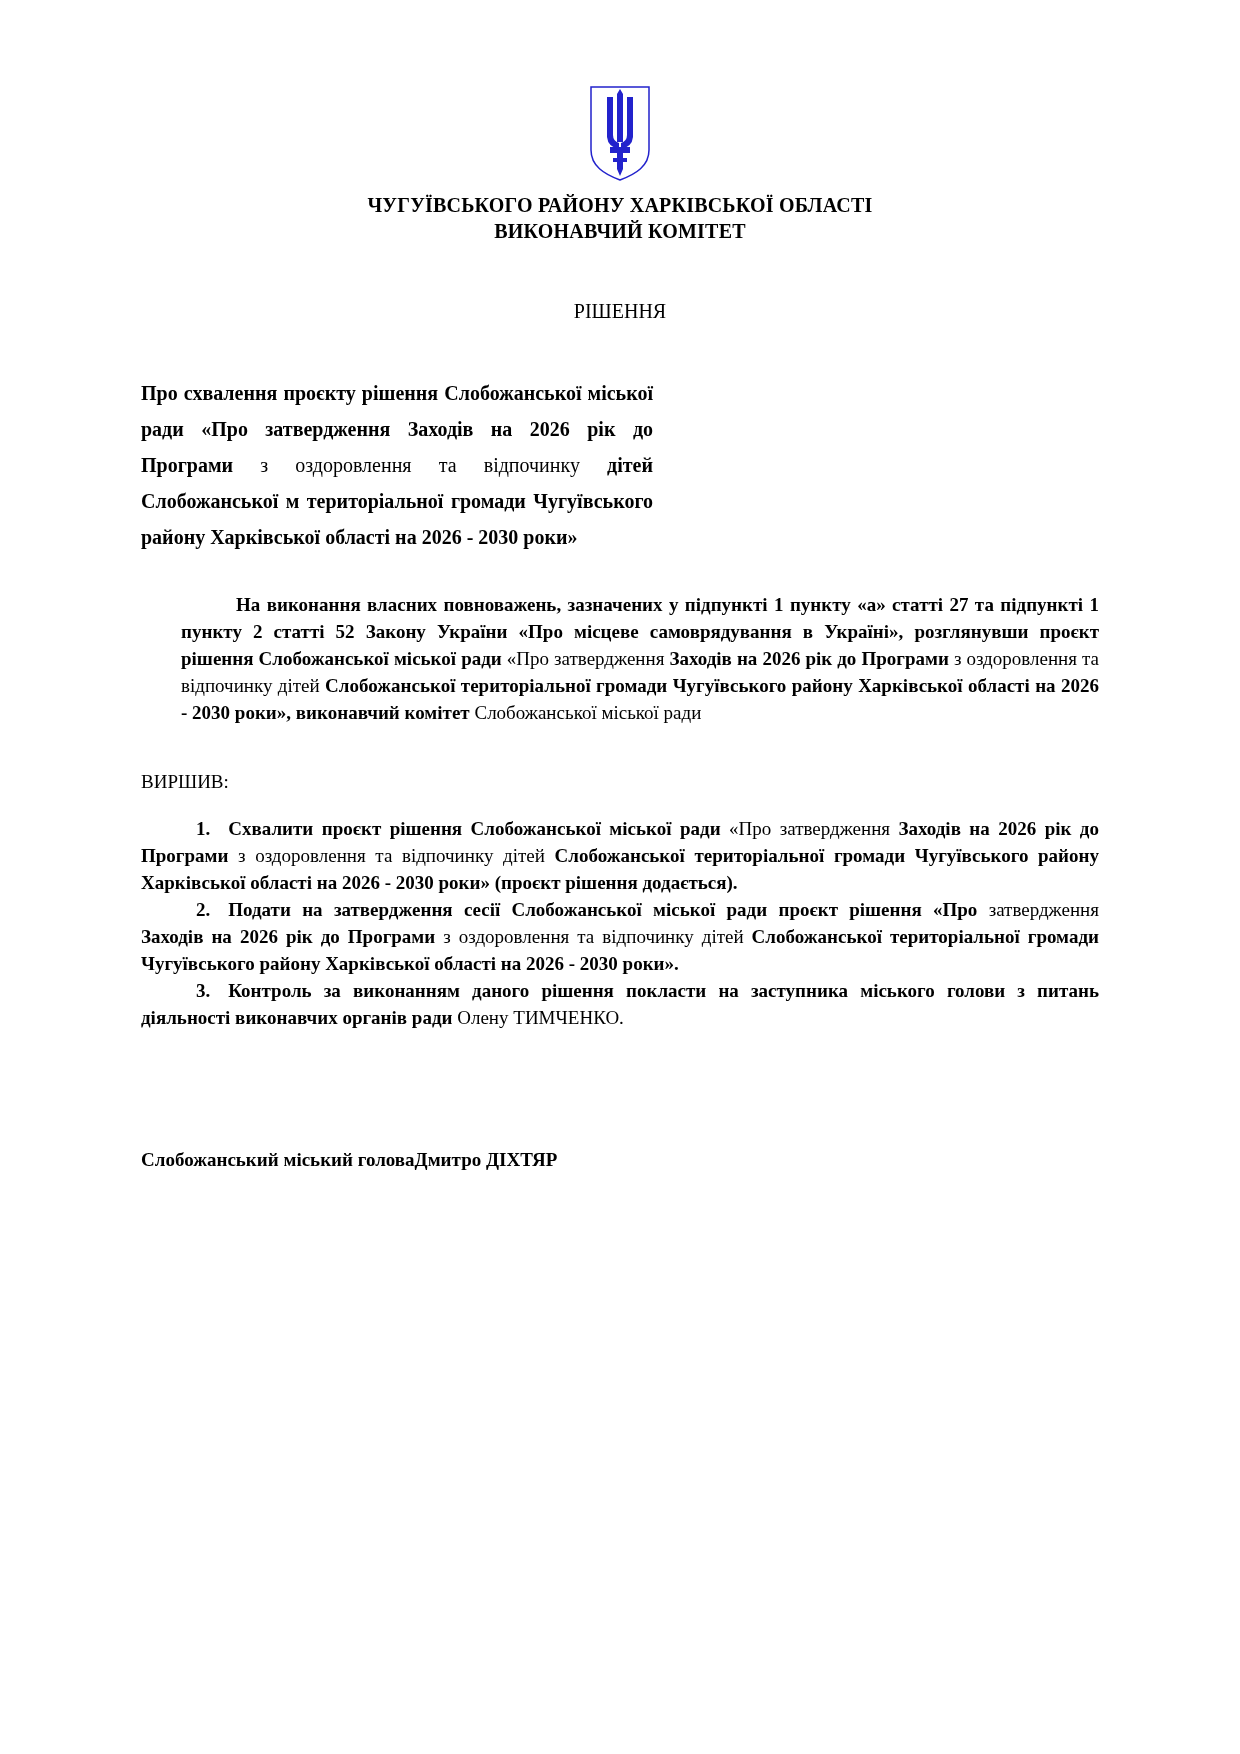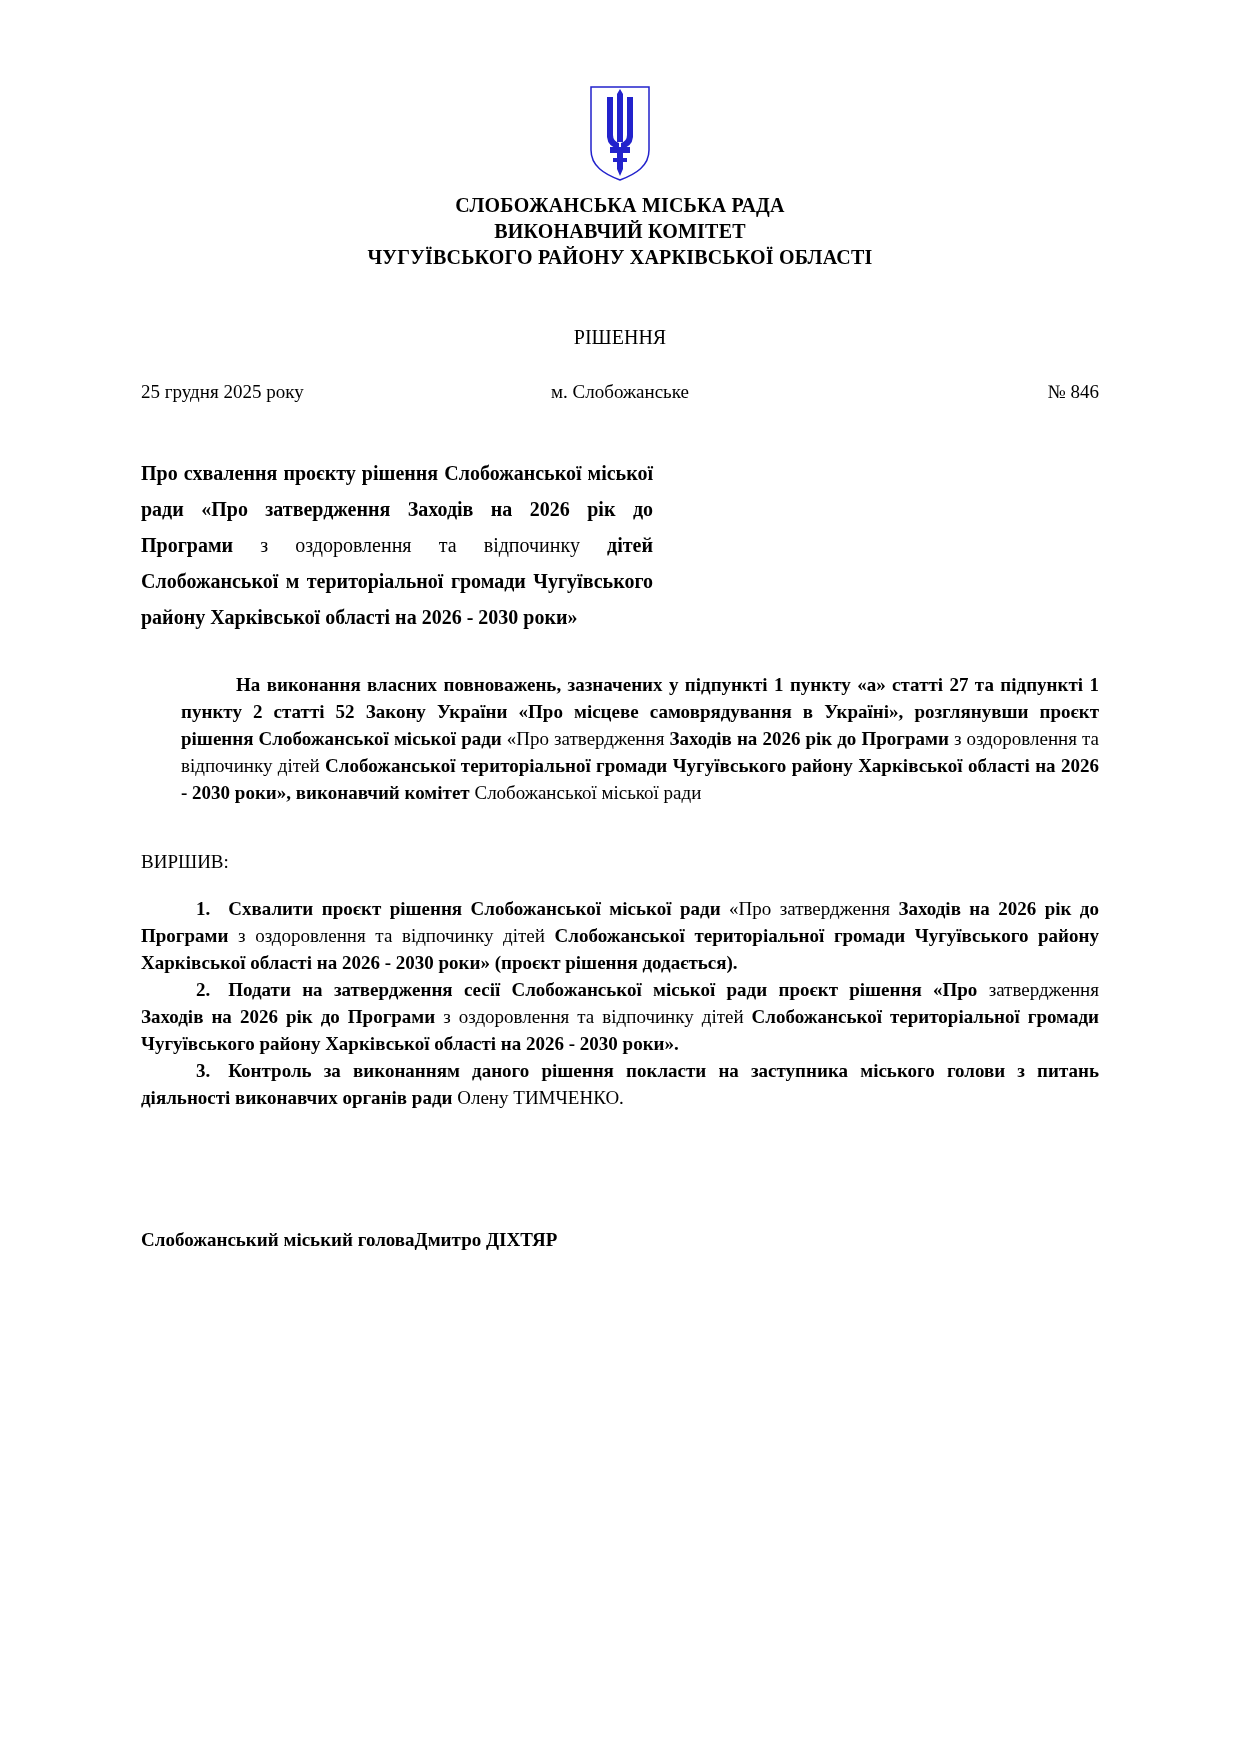--- a/index.html
+++ b/index.html
@@ -60,32 +60,26 @@
       <g fill="#2222cc">
         <path d="M29,8 L32,3 L35,8 L35,56 L29,56 Z"></path>
         <path d="M19,11 L25,11 L25,49 Q25,55 31,57 L31,63 Q20,61 19,51 Z"></path>
         <path d="M45,11 L39,11 L39,49 Q39,55 33,57 L33,63 Q44,61 45,51 Z"></path>
         <path d="M22,61 L42,61 L42,67 L35,67 L35,72 L39,72 L39,76 L35,76 L35,83 L32,90 L29,83 L29,76 L25,76 L25,72 L29,72 L29,67 L22,67 Z"></path>
       </g>
     </svg>
   </div>
 
   <div class="org-header center">
-    <div>СЛОБОЖАНСЬКА МІСЬКА РАДА</div>
+    <div>ЧУГУЇВСЬКОГО РАЙОНУ ХАРКІВСЬКОЇ ОБЛАСТІ</div>
     <div>ВИКОНАВЧИЙ КОМІТЕТ</div>
-    <div>ЧУГУЇВСЬКОГО РАЙОНУ ХАРКІВСЬКОЇ ОБЛАСТІ</div>
   </div>
 
   <div class="doc-type center">РІШЕННЯ</div>
 
-  <div class="date-row">
-    <span class="left">25 грудня 2025 року</span>
-    <span class="mid">м. Слобожанське</span>
-    <span class="right">№ 846</span>
-  </div>
 
   <p class="subject"><span class="seg-b">Про схвалення проєкту рішення Слобожанської міської ради «Про затвердження Заходів на 2026 рік до Програми </span><span class="seg-r">з оздоровлення та відпочинку </span><span class="seg-b">дітей Слобожанської м  територіальної громади Чугуївського району Харківської області на 2026 - 2030 роки»</span></p>
 
   <p class="body-p intro"><span class="seg-b">На виконання власних повноважень, зазначених у підпункті 1 пункту «а» статті 27 та підпункті 1 пункту 2 статті 52 Закону України «Про місцеве самоврядування в Україні», розглянувши проєкт рішення Слобожанської міської ради </span><span class="seg-r">«Про затвердження </span><span class="seg-b">Заходів на 2026 рік до Програми </span><span class="seg-r">з оздоровлення та відпочинку дітей </span><span class="seg-b">Слобожанської територіальної громади Чугуївського району Харківської області на 2026 - 2030 роки», виконавчий комітет </span><span class="seg-r">Слобожанської міської ради</span></p>
 
   <p class="body-p resolved">ВИРШИВ:</p>
 
   <p class="body-p item"><span class="num seg-b">1.</span><span><span class="seg-b">Схвалити проєкт рішення Слобожанської міської ради </span><span class="seg-r">«Про затвердження </span><span class="seg-b">Заходів на 2026 рік до Програми </span><span class="seg-r">з оздоровлення та відпочинку дітей </span><span class="seg-b">Слобожанської територіальної громади Чугуївського району Харківської області на 2026 - 2030 роки» (проєкт рішення додається).</span></span></p>
 
   <p class="body-p item"><span class="num seg-b">2.</span><span><span class="seg-b">Подати на затвердження сесії Слобожанської міської ради проєкт рішення «Про </span><span class="seg-r">затвердження </span><span class="seg-b">Заходів на 2026 рік до Програми </span><span class="seg-r">з оздоровлення та відпочинку дітей </span><span class="seg-b">Слобожанської територіальної громади Чугуївського району Харківської області на 2026 - 2030 роки».</span></span></p>

